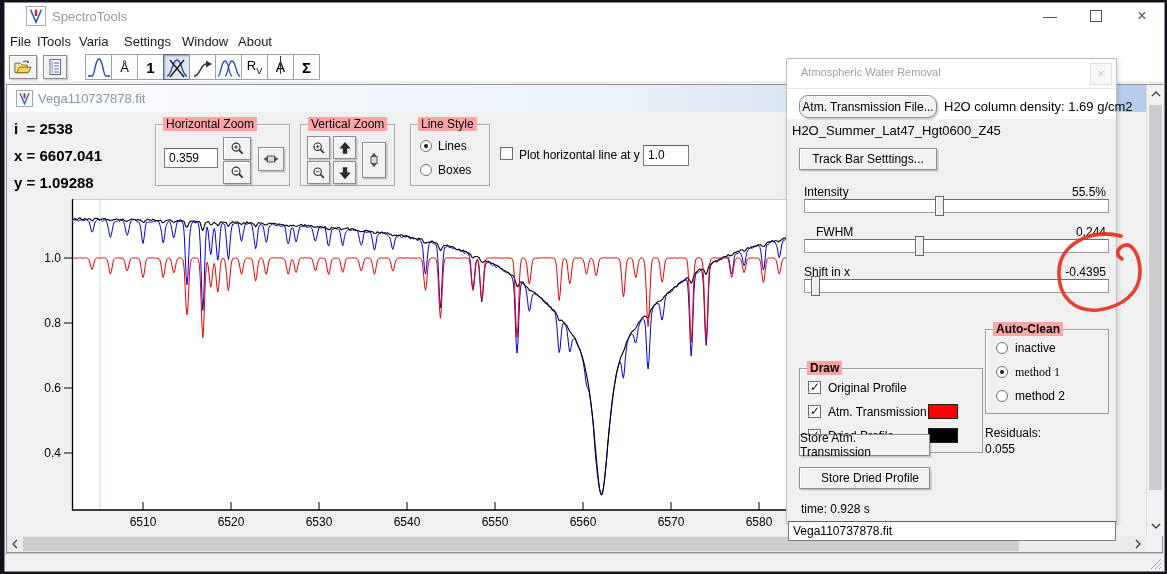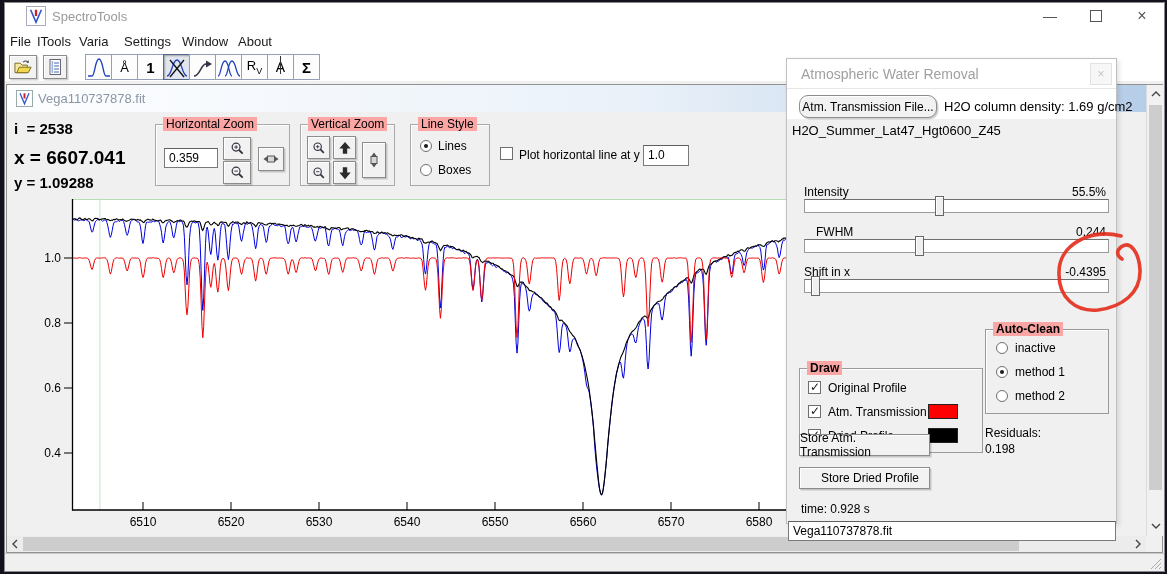--- a/index.html
+++ b/index.html
@@ -124,21 +124,21 @@
         <line x1="10" y1="3" x2="10" y2="10" stroke="#cc2222" stroke-width="2.6"></line>
       </svg>
     </div>
     <div class="lab" style="left:31px;top:6px;font-size:13px;color:#8a96a6;">Vega110737878.fit</div>
   </div>
 
   <div>
     <div class="lab" style="left:14px;top:120px;font-size:15px;font-weight:bold;">
       <span>i</span>&nbsp;&nbsp;<span>=</span> <span>2538</span>
     </div>
-    <div class="lab" style="left:14px;top:147px;font-size:19px;font-weight:bold;">
+    <div class="lab" style="left:14px;top:147px;font-size:15px;font-weight:bold;">
       <span>x</span> <span>=</span> <span>6607.041</span>
     </div>
     <div class="lab" style="left:14px;top:174px;font-size:15px;font-weight:bold;">
       <span>y</span> <span>=</span> <span>1.09288</span>
     </div>
   </div>
 
   <div class="gbox" style="left:155px;top:124px;width:135px;height:62px;">
     <span class="legend">Horizontal Zoom</span>
     <div class="txtbox" style="left:8px;top:23px;width:54px;height:20px;">0.359</div>
@@ -244,28 +244,29 @@
       <line x1="34" y1="127.99999999999999" x2="42" y2="127.99999999999999" stroke="#000"></line>
       <text x="31" y="132" text-anchor="end" font-size="12" font-family="Liberation Sans, sans-serif" fill="#000">0.8</text>
       <line x1="34" y1="193" x2="42" y2="193" stroke="#000"></line>
       <text x="31" y="197" text-anchor="end" font-size="12" font-family="Liberation Sans, sans-serif" fill="#000">0.6</text>
       <line x1="34" y1="258" x2="42" y2="258" stroke="#000"></line>
       <text x="31" y="262" text-anchor="end" font-size="12" font-family="Liberation Sans, sans-serif" fill="#000">0.4</text>
     </svg>
 
   <div class="abs" style="left:786px;top:58px;width:331px;height:466px;background:#f0f0f0;border:1px solid #c0c0c0;box-shadow:2px 2px 5px rgba(0,0,0,0.12);z-index:5;overflow:visible;">
     <div class="abs" style="left:0;top:0;width:100%;height:30px;background:#ffffff;border-bottom:1px solid #e6e6e6;">
-      <span class="lab" style="left:14px;top:7px;font-size:14px;color:#a0a0a0;">Atmospheric Water Removal</span>
+      <span class="lab" style="left:14px;top:7px;font-size:11px;color:#a0a0a0;">Atmospheric Water Removal</span>
       <div class="abs" style="right:4px;top:4px;width:22px;height:22px;background:#f7f7f7;border:1px solid #e2e2e2;color:#c6c6c6;display:flex;align-items:center;justify-content:center;font-size:12px;">×</div>
     </div>
     <div class="abs" style="left:0;top:30px;width:100%;height:30px;background:#ffffff;"></div>
 
     <div class="btn" style="left:12px;top:36px;width:138px;height:23px;border-radius:9px;">Atm. Transmission File...</div>
     <span class="lab" style="left:157px;top:40px;font-size:13px;">H2O column density: 1.69 g/cm2</span>
     <span class="lab" style="left:5px;top:64px;font-size:13px;">H2O_Summer_Lat47_Hgt0600_Z45</span>
+    <div class="btn" style="left:12px;top:89px;width:138px;height:22px;">Track Bar Setttings...</div>
 
     <span class="lab" style="left:17px;top:126px;">Intensity</span>
     <span class="lab" style="right:10px;top:126px;left:auto;">55.5%</span>
     <div class="sl-track" style="top:140px;">
         <div class="sl-thumb" style="left: 130px;"></div>
       </div>
 
     <span class="lab" style="left:29px;top:166px;">FWHM</span>
     <span class="lab" style="right:10px;top:166px;left:auto;">0.244</span>
     <div class="sl-track" style="top:180px;">
@@ -288,28 +289,28 @@
       <span class="cb on" style="left:8px;top:60px;"></span>
       <span class="lab" style="left:28px;top:60px;">Dried Profile</span>
       <span class="swatch" style="left: 128px; top: 59px; background: rgb(0, 0, 0);"></span>
     </div>
 
     <div class="gbox" style="left:198px;top:270px;width:124px;height:85px;border-color:#9a9a9a;">
       <span class="legend" style="font-weight:bold;">Auto-Clean</span>
       <span class="radio" style="left:10px;top:12px;"></span>
       <span class="lab" style="left:29px;top:11px;">inactive</span>
       <span class="radio on" style="left:10px;top:36px;"></span>
-      <span class="lab" style="left:29px;top:35px;">method 1</span>
+      <span class="lab" style="left:29px;top:35px;font-family:Liberation Serif, serif;">method 1</span>
       <span class="radio" style="left:10px;top:60px;"></span>
       <span class="lab" style="left:29px;top:59px;">method 2</span>
     </div>
 
     <div class="btn" style="left:12px;top:375px;width:131px;height:22px;">Store Atm. Transmission</div>
     <span class="lab" style="left:198px;top:367px;">Residuals:</span>
-    <span class="lab" style="left:198px;top:383px;">0.198</span>
+    <span class="lab" style="left:198px;top:383px;">0.055</span>
     <div class="btn" style="left:12px;top:408px;width:131px;height:22px;padding-left:11px;">Store Dried Profile</div>
     <span class="lab" style="left:14px;top:443px;">time: 0.928 s</span>
     <div class="txtbox" style="left:1px;top:462px;width:328px;height:20px;">Vega110737878.fit</div>
   </div>
 
   <svg class="abs" style="left:1040px;top:222px;z-index:9;pointer-events:none;" width="110" height="100" viewBox="0 0 110 100">
     <path d="M81,14 C50,6 19,23 19,50 C18,76 36,90 58,88 C82,85 101,71 100,48 C99,30 90,18 81,25 C76,29 77,34 82,37" fill="none" stroke="#e4301f" stroke-width="3.6" stroke-linecap="round" opacity="0.92"></path>
   </svg>
 
   <div class="abs" style="left:1146px;top:85px;width:17px;height:451px;background:#f1f1f1;border-left:1px solid #dcdcdc;z-index:2;">

